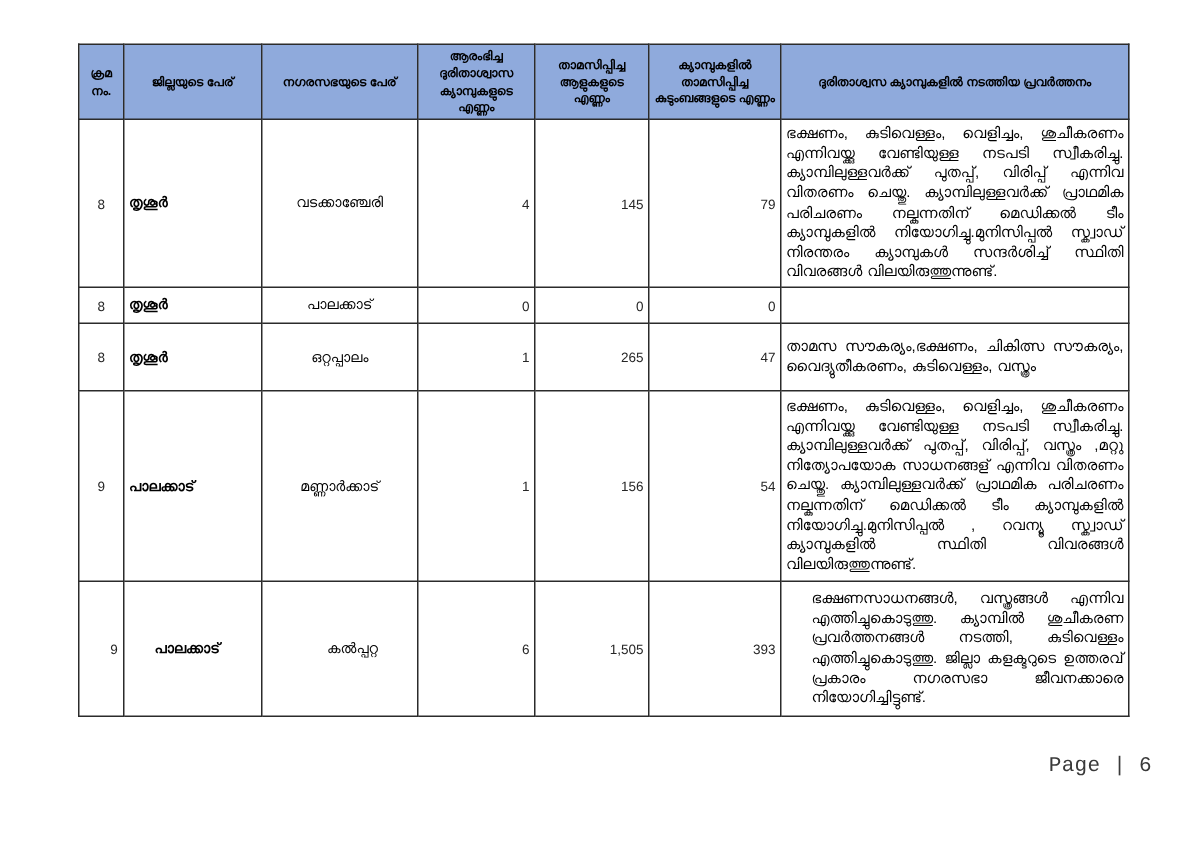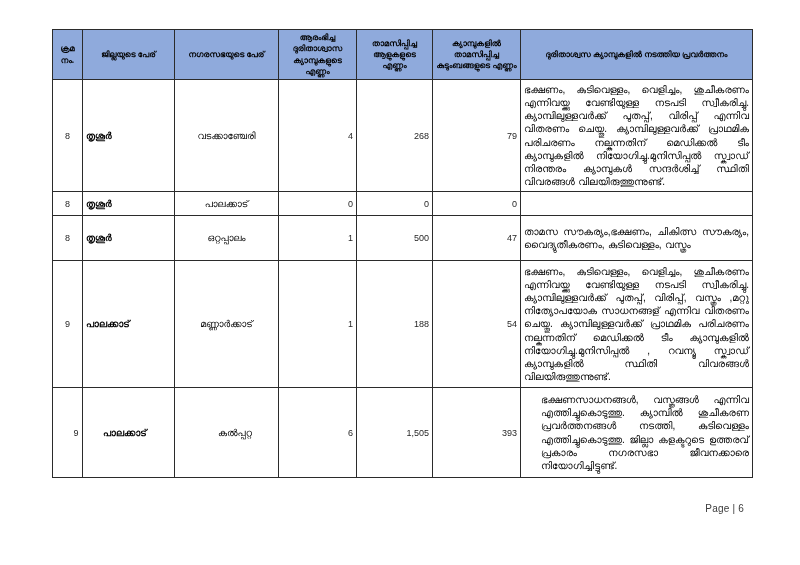--- a/index.html
+++ b/index.html
@@ -93,25 +93,26 @@
     text-align: left;
   }
   tr.r1 td { height: 107px; }
   tr.r2 td { height: 19px; }
   tr.r3 td { height: 40px; }
   tr.r4 td { height: 122px; }
   tr.r5 td { height: 85px; padding-left: 20px; }
 
   .footer {
     position: absolute;
-    right: 56px;
+    right: 32px;
     top: 503px;
-    font-size: 10px;
+    font-size: 14px;
     color: #3a3a3a;
     letter-spacing: 0.2px;
+    font-family: Liberation Mono, monospace;
   }
 </style>
 </head>
 <body>
 
 <div class="page">
 
   <div class="table-wrap">
     <table class="report">
       <colgroup>
@@ -133,48 +134,48 @@
           <th>ക്യാമ്പുകളിൽ താമസിപ്പിച്ച കുടുംബങ്ങളുടെ എണ്ണം</th>
           <th>ദുരിതാശ്വസ ക്യാമ്പുകളിൽ നടത്തിയ പ്രവർത്തനം</th>
         </tr>
       </thead>
       <tbody>
         <tr class="r1">
           <td class="sl">8</td>
           <td class="district">തൃശൂർ</td>
           <td class="muni">വടക്കാഞ്ചേരി</td>
           <td class="num">4</td>
-          <td class="num">268</td>
+          <td class="num">145</td>
           <td class="num">79</td>
           <td class="activity">ഭക്ഷണം, കുടിവെള്ളം, വെളിച്ചം, ശുചീകരണം എന്നിവയ്ക്കു വേണ്ടിയുള്ള നടപടി സ്വീകരിച്ചു. ക്യാമ്പിലുള്ളവർക്ക് പുതപ്പ്, വിരിപ്പ് എന്നിവ വിതരണം ചെയ്തു. ക്യാമ്പിലുള്ളവർക്ക് പ്രാഥമിക പരിചരണം നല്കുന്നതിന് മെഡിക്കൽ ടീം ക്യാമ്പുകളിൽ നിയോഗിച്ചു.മുനിസിപ്പൽ സ്ക്വാഡ് നിരന്തരം ക്യാമ്പുകൾ സന്ദർശിച്ച് സ്ഥിതി വിവരങ്ങൾ വിലയിരുത്തുന്നുണ്ട്.</td>
         </tr>
         <tr class="r2">
           <td class="sl">8</td>
           <td class="district">തൃശൂർ</td>
           <td class="muni">പാലക്കാട്</td>
           <td class="num">0</td>
           <td class="num">0</td>
           <td class="num">0</td>
           <td class="activity empty"></td>
         </tr>
         <tr class="r3">
           <td class="sl">8</td>
           <td class="district">തൃശൂർ</td>
           <td class="muni">ഒറ്റപ്പാലം</td>
           <td class="num">1</td>
-          <td class="num">500</td>
+          <td class="num">265</td>
           <td class="num">47</td>
           <td class="activity">താമസ സൗകര്യം,ഭക്ഷണം, ചികിത്സ സൗകര്യം, വൈദ്യുതീകരണം, കുടിവെള്ളം, വസ്ത്രം</td>
         </tr>
         <tr class="r4">
           <td class="sl">9</td>
           <td class="district">പാലക്കാട്</td>
           <td class="muni">മണ്ണാർക്കാട്</td>
           <td class="num">1</td>
-          <td class="num">188</td>
+          <td class="num">156</td>
           <td class="num">54</td>
           <td class="activity">ഭക്ഷണം, കുടിവെള്ളം, വെളിച്ചം, ശുചീകരണം എന്നിവയ്ക്കു വേണ്ടിയുള്ള നടപടി സ്വീകരിച്ചു. ക്യാമ്പിലുള്ളവർക്ക് പുതപ്പ്, വിരിപ്പ്, വസ്ത്രം ,മറ്റു നിത്യോപയോക സാധനങ്ങള് എന്നിവ വിതരണം ചെയ്തു. ക്യാമ്പിലുള്ളവർക്ക് പ്രാഥമിക പരിചരണം നല്കുന്നതിന് മെഡിക്കൽ ടീം ക്യാമ്പുകളിൽ നിയോഗിച്ചു.മുനിസിപ്പൽ , റവന്യൂ സ്ക്വാഡ് ക്യാമ്പുകളിൽ സ്ഥിതി വിവരങ്ങൾ വിലയിരുത്തുന്നുണ്ട്.</td>
         </tr>
         <tr class="r5">
           <td class="sl">9</td>
           <td class="district">പാലക്കാട്</td>
           <td class="muni">കൽപ്പറ്റ</td>
           <td class="num">6</td>
           <td class="num">1,505</td>
           <td class="num">393</td>

